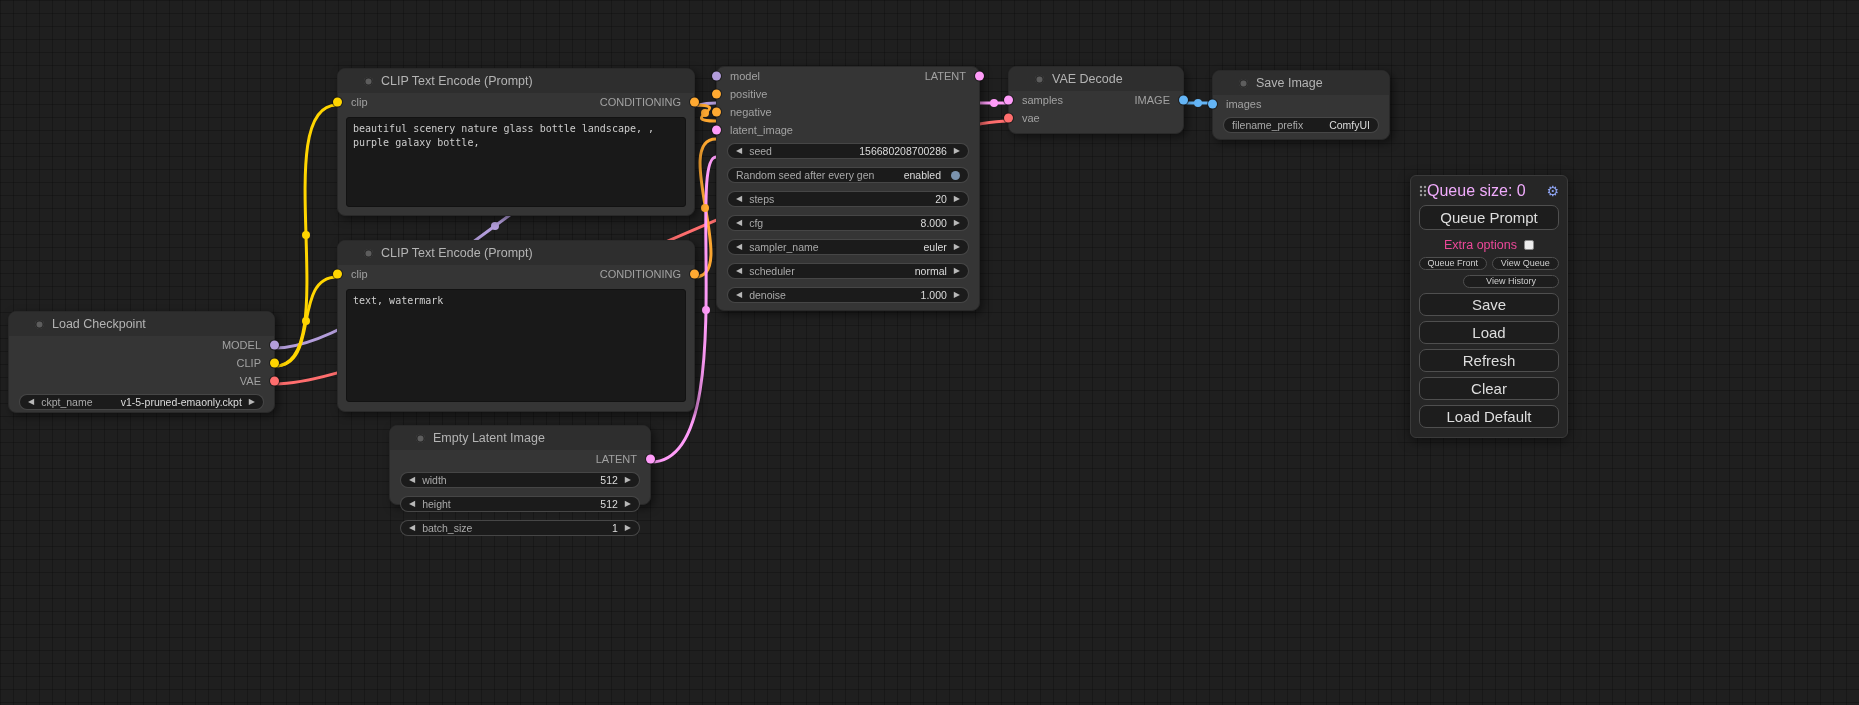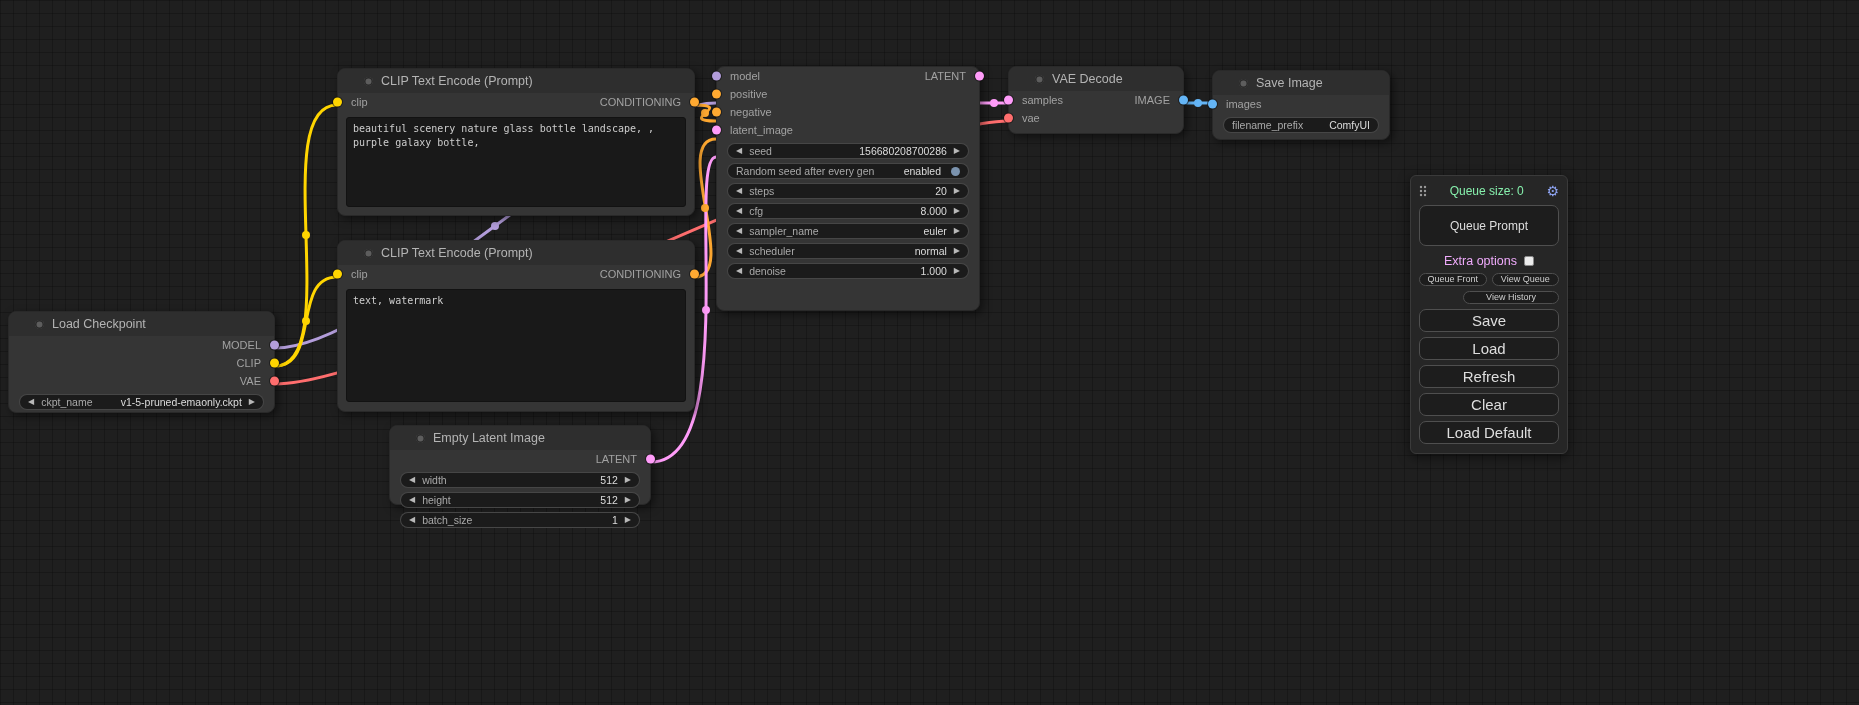--- a/index.html
+++ b/index.html
@@ -18,42 +18,42 @@
   .collapse-dot{flex:0 0 auto;width:9px;height:9px;border-radius:50%;background:#5d5d5d;box-shadow:inset 0 0 0 1.5px #2a2a2a}
   .iorow{position:relative;display:flex;align-items:center;height:18px;padding:0 13px;font-size:11px;color:#a2a2a2;white-space:nowrap}
   .iorow .out-label{margin-left:auto}
   .iorow.out-only{justify-content:flex-end}
   .slot{position:absolute;top:50%;width:9px;height:9px;border-radius:50%;transform:translateY(-50%);
     box-shadow:0 0 0 1px rgba(15,15,15,.6)}
   .slot.in{left:-5px}
   .slot.out{right:-5px}
   .c-model{background:#B39DDB}.c-clip{background:#FFD500}.c-vae{background:#FF6E6E}
   .c-cond{background:#FFA931}.c-latent{background:#FF9CF9}.c-image{background:#64B5F6}
-  .widget{display:flex;align-items:center;gap:7px;height:16px;margin:4px 10px 0;padding:0 8px;
+  .widget{display:flex;align-items:center;gap:7px;height:16px;margin:4px 10px 8px;padding:0 8px;
     background:#1b1b1b;border:1px solid rgba(125,125,125,.45);border-radius:8px;font-size:10.5px;color:#a9a9a9;white-space:nowrap}
   .widget .wvalue{margin-left:auto;color:#dcdcdc}
   .widget .warrow{color:#b8b8b8;font-size:8px;line-height:1}
   .toggle-dot{flex:0 0 auto;width:9px;height:9px;border-radius:50%;background:#7b93ae;margin-left:3px}
   .prompt-text{display:block;width:calc(100% - 16px);margin:6px 8px 0;background:#191919;border:1px solid #121212;
     border-radius:3px;resize:none;padding:4px 6px;color:#cdcdcd;
     font-family:"DejaVu Sans Mono",monospace;font-size:10px;line-height:1.4;outline:none}
   
   .menu{position:absolute;left:1410px;top:175px;width:158px;background:#262626;border:1px solid #3a3a3a;
     border-radius:6px;box-shadow:0 3px 12px rgba(0,0,0,.55);padding:7px 8px 9px;display:flex;flex-direction:column;
     font-size:12px;color:#cfcfcf;z-index:5}
   .menu-header{display:flex;align-items:center;height:16px}
-  .queue-size{flex:1;text-align:center;font-size:12px;color:#86efac}
+  .queue-size{flex:1;font-size:16px;color:#f0abfc}
   .gear{color:#8ea4f2;font-size:14px;line-height:1;cursor:pointer}
   .drag-handle{display:flex;align-items:center;cursor:grab}
   .btn{display:block;width:100%;background:#1d1d1d;border:1px solid #4f4f4f;border-radius:7px;color:#dedede;
     font-family:inherit;cursor:pointer;text-align:center}
-  .btn.queue{height:41px;font-size:12px;margin-top:6px}
+  .btn.queue{height:25px;font-size:15px;margin-top:6px}
   .btn.big{height:23px;font-size:15px;margin-top:5px}
   .btn.small{height:13px;font-size:9px;line-height:11px;border-radius:7px;padding:0 6px;width:auto;flex:1;color:#cfcfcf}
-  .extra-row{display:flex;align-items:center;justify-content:center;gap:7px;margin-top:8px;font-size:12.5px;color:#f0abfc}
+  .extra-row{display:flex;align-items:center;justify-content:center;gap:7px;margin-top:8px;font-size:12.5px;color:#ec4899}
   .checkbox{width:10px;height:10px;background:#ececec;border:1px solid #8a8a8a;border-radius:2px;cursor:pointer}
   .small-row{display:flex;gap:5px;margin-top:5px}
   .small-row.center{justify-content:flex-end}
   .small-row.center .btn.small{flex:0 0 auto;width:96px}
   .gap-top{margin-top:12px}
 </style>
 </head>
 <body>
 
 <div class="canvas">

